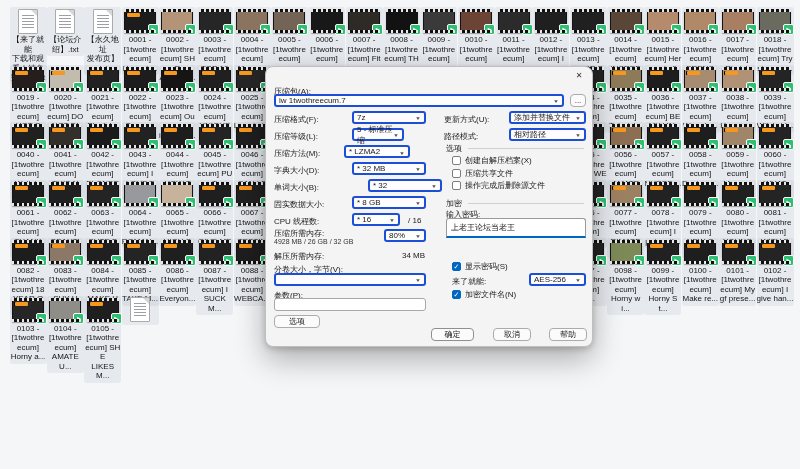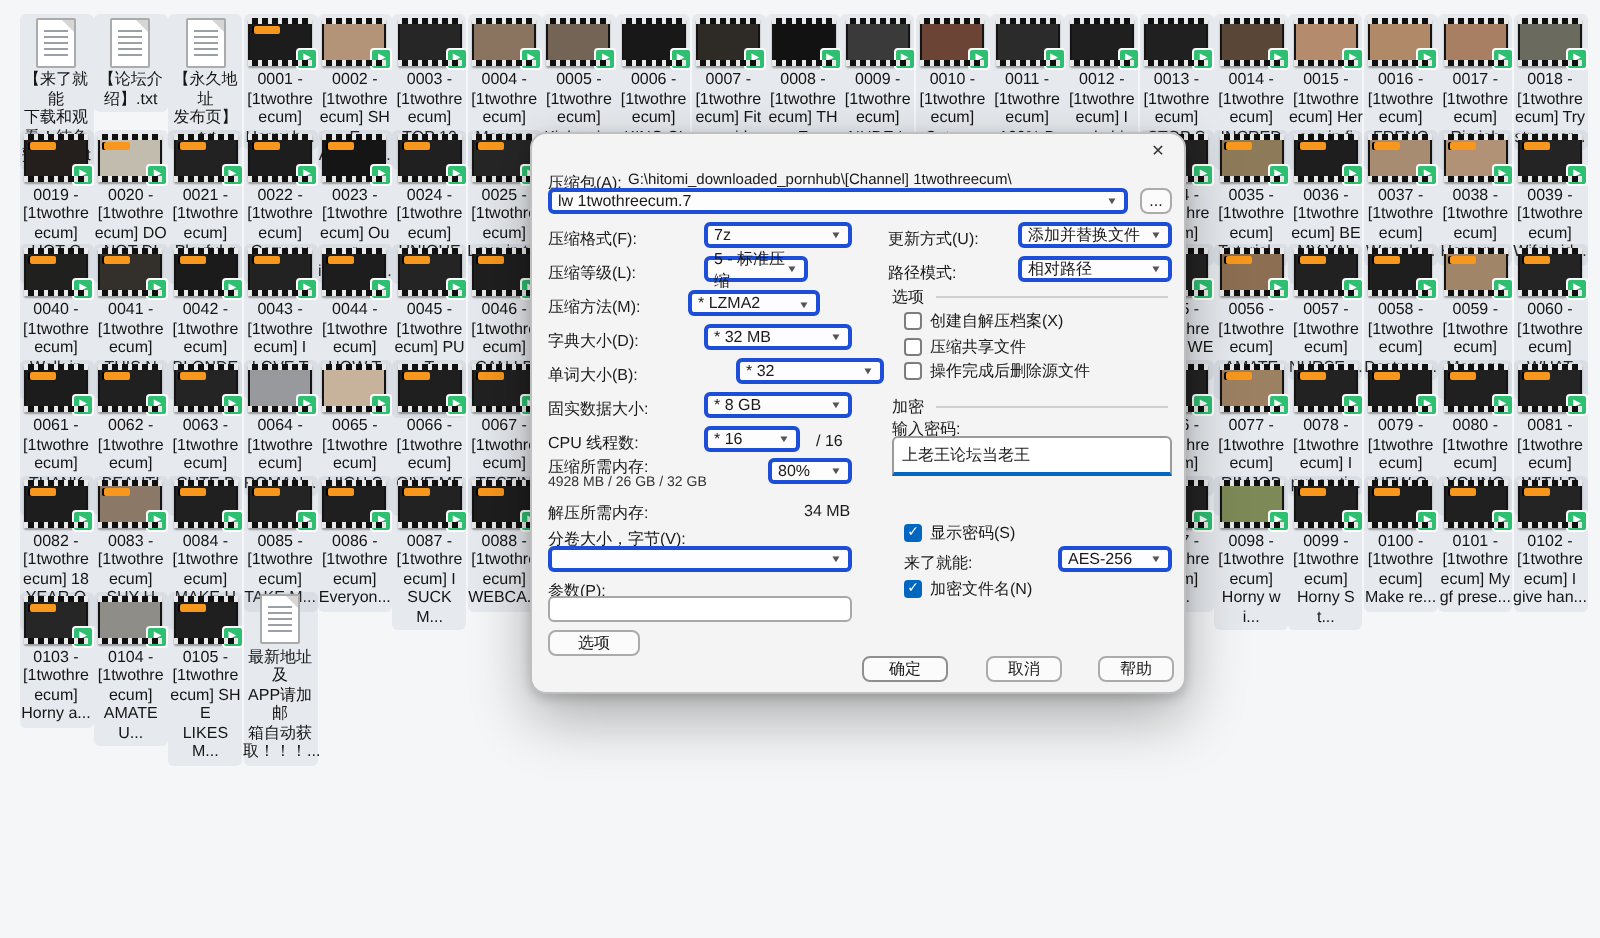--- a/index.html
+++ b/index.html
@@ -1030,32 +1030,27 @@
       </div>
       <div class="label">0105 -
 [1twothre
 ecum] SHE
 LIKES M...</div>
     </div>
     <div class="cell" style="left: 121.55px; top: 295.5px;">
       <div class="icon-wrap">
         <div class="doc"></div>
       </div>
-      <div class="label">最新地址及
-APP请加邮
-箱自动获
-取！！！...</div>
     </div>
   </div>
 
 <div id="dialog">
   <div class="close-btn">✕</div>
 
   <div class="abs lab" style="left:8px; top:19px;">压缩包(A):</div>
-  <div class="abs lab" style="left:48px; top:18px; font-size:7.5px;">G:\hitomi_downloaded_pornhub\[Channel] 1twothreecum\</div>
   <div class="abs combo" style="left:8px; top:27px; width:290px;">
     <span>lw 1twothreecum.7</span>
     <span class="chev">▼</span>
   </div>
   <div class="abs btn" style="left:304px; top:27px; width:16px; height:13px;">...</div>
 
   <div class="abs lab" style="left:8px; top:47px;">压缩格式(F):</div>
   <div class="abs combo" style="left:86px; top:44px; width:74px;">
       <span>7z</span>
       <span class="chev">▼</span>

